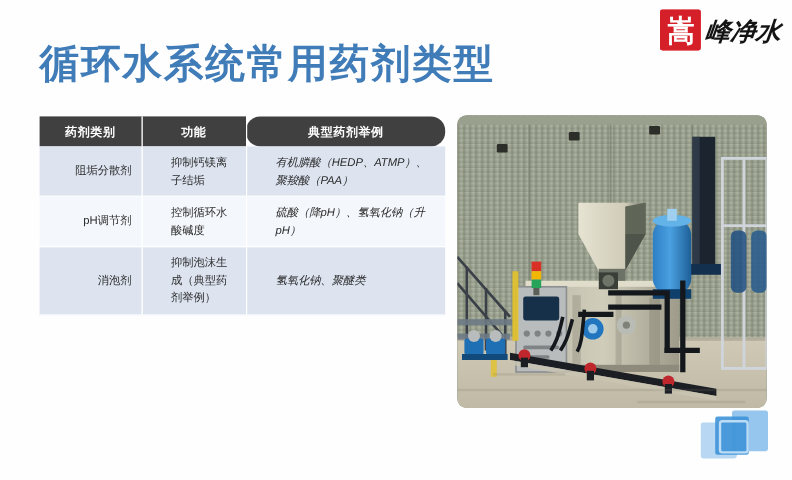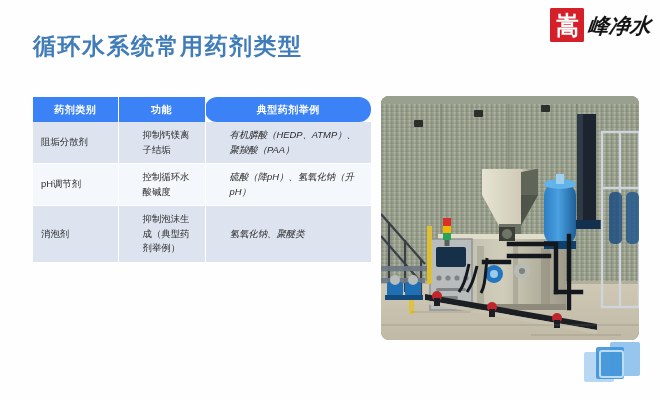--- a/index.html
+++ b/index.html
@@ -26,47 +26,47 @@
   .logo-word{
     color:#141414;font-family:"DejaVu Serif","Liberation Serif",serif;
     font-weight:700;font-size:21px;letter-spacing:0px;
     font-style:italic;line-height:1;padding-left:2px;
     transform:skewX(-6deg);
   }
 
   
   .title{
     position:absolute;left:33px;top:31px;
-    color:#3f7cb8;font-size:23px;font-weight:700;
+    color:#3f7cb8;font-size:33px;font-weight:700;
     letter-spacing:1.5px;white-space:nowrap;
   }
 
   
   .tbl{
     position:absolute;left:33px;top:97px;width:338px;
     border-collapse:collapse;table-layout:fixed;
     font-size:9.4px;color:#2b2b2b;
   }
   .tbl col.c1{width:85px;}
   .tbl col.c2{width:87px;}
   .tbl col.c3{width:166px;}
   .tbl th{
-    background:#3b82f6;color:#ffffff;font-weight:700;font-size:10px;
+    background:#404040;color:#ffffff;font-weight:700;font-size:10px;
     height:25px;padding:0 4px;text-align:center;letter-spacing:.5px;
     border-right:1px solid #ffffff;
   }
   .tbl th:last-child{border-right:none;border-radius:12px;}
   .tbl td{
     padding:6px 8px;vertical-align:middle;line-height:1.55;
     border-right:1px solid #ffffff;border-bottom:1px solid #ffffff;
   }
   .tbl td:last-child{border-right:none;font-style:italic;}
   .tbl tbody tr.odd td{background:#dde4f0;}
   .tbl tbody tr.even td{background:#f4f7fb;}
-  .tbl td.cat{text-align:left;}
+  .tbl td.cat{text-align:right;}
   .tbl td.fn,.tbl td.ex{text-align:left;padding-left:24px;}
 
   
   .photo{
     position:absolute;left:381px;top:96px;width:258px;height:244px;
     border-radius:8px;overflow:hidden;background:#8e9384;
   }
   .photo svg{display:block;width:100%;height:100%;}
 
   

